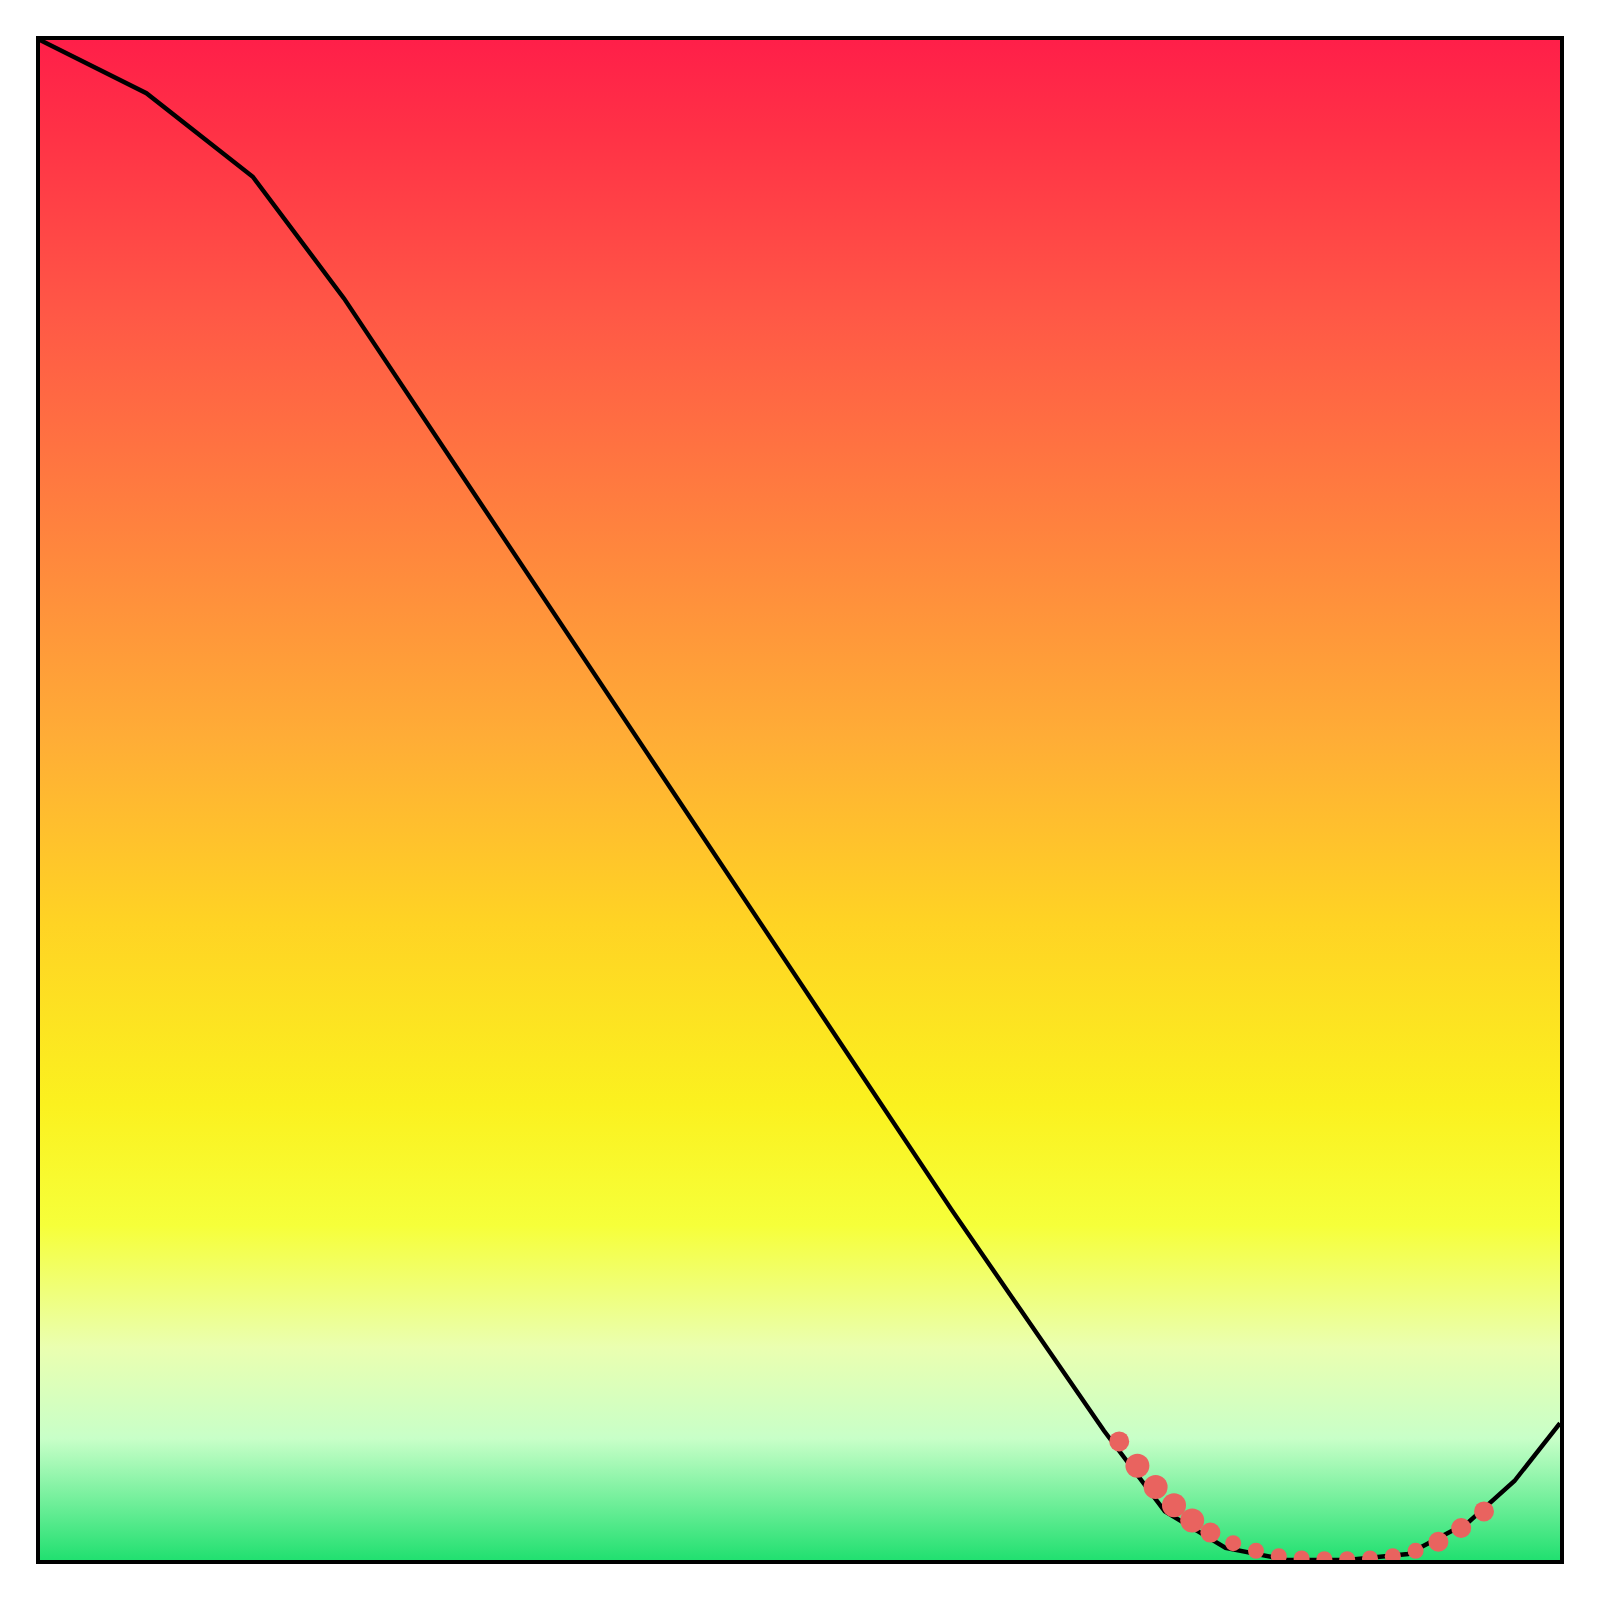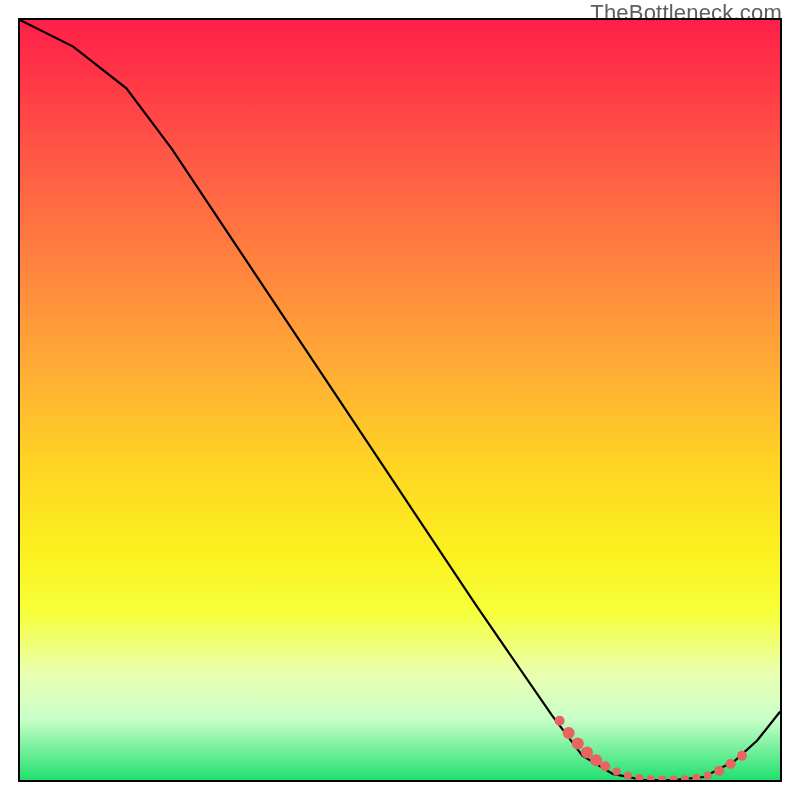--- a/index.html
+++ b/index.html
@@ -58,21 +58,20 @@
     font-weight: 400;
     color: #5d5d5d;
     letter-spacing: 0.2px;
   }
 </style>
 </head>
 <body>
 
 <div class="stage">
 
-  <div class="attribution">TheBottleneck.com</div>
 
   <div class="plot-frame">
     <div class="gradient-fill"></div>
 
     <svg class="overlay" viewBox="0 0 760 760" preserveAspectRatio="none">
       <path id="curve-path" fill="none" stroke="#000" stroke-width="2.2" d="M0.0 0.0 L53.2 26.6 L106.4 68.4 L152.0 129.2 L228.0 243.2 L304.0 357.2 L380.0 471.2 L456.0 585.2 L532.0 695.4 L562.4 735.7 L592.8 753.9 L623.2 760.0 L653.6 760.0 L684.0 757.0 L714.4 741.0 L737.2 720.5 L760.0 691.6"></path>
       <g id="dot-group">
           <circle cx="539.6" cy="700.7" r="5" fill="#e9635f"></circle>
           <circle cx="548.7" cy="712.9" r="6" fill="#e9635f"></circle>
           <circle cx="557.8" cy="723.5" r="6" fill="#e9635f"></circle>

